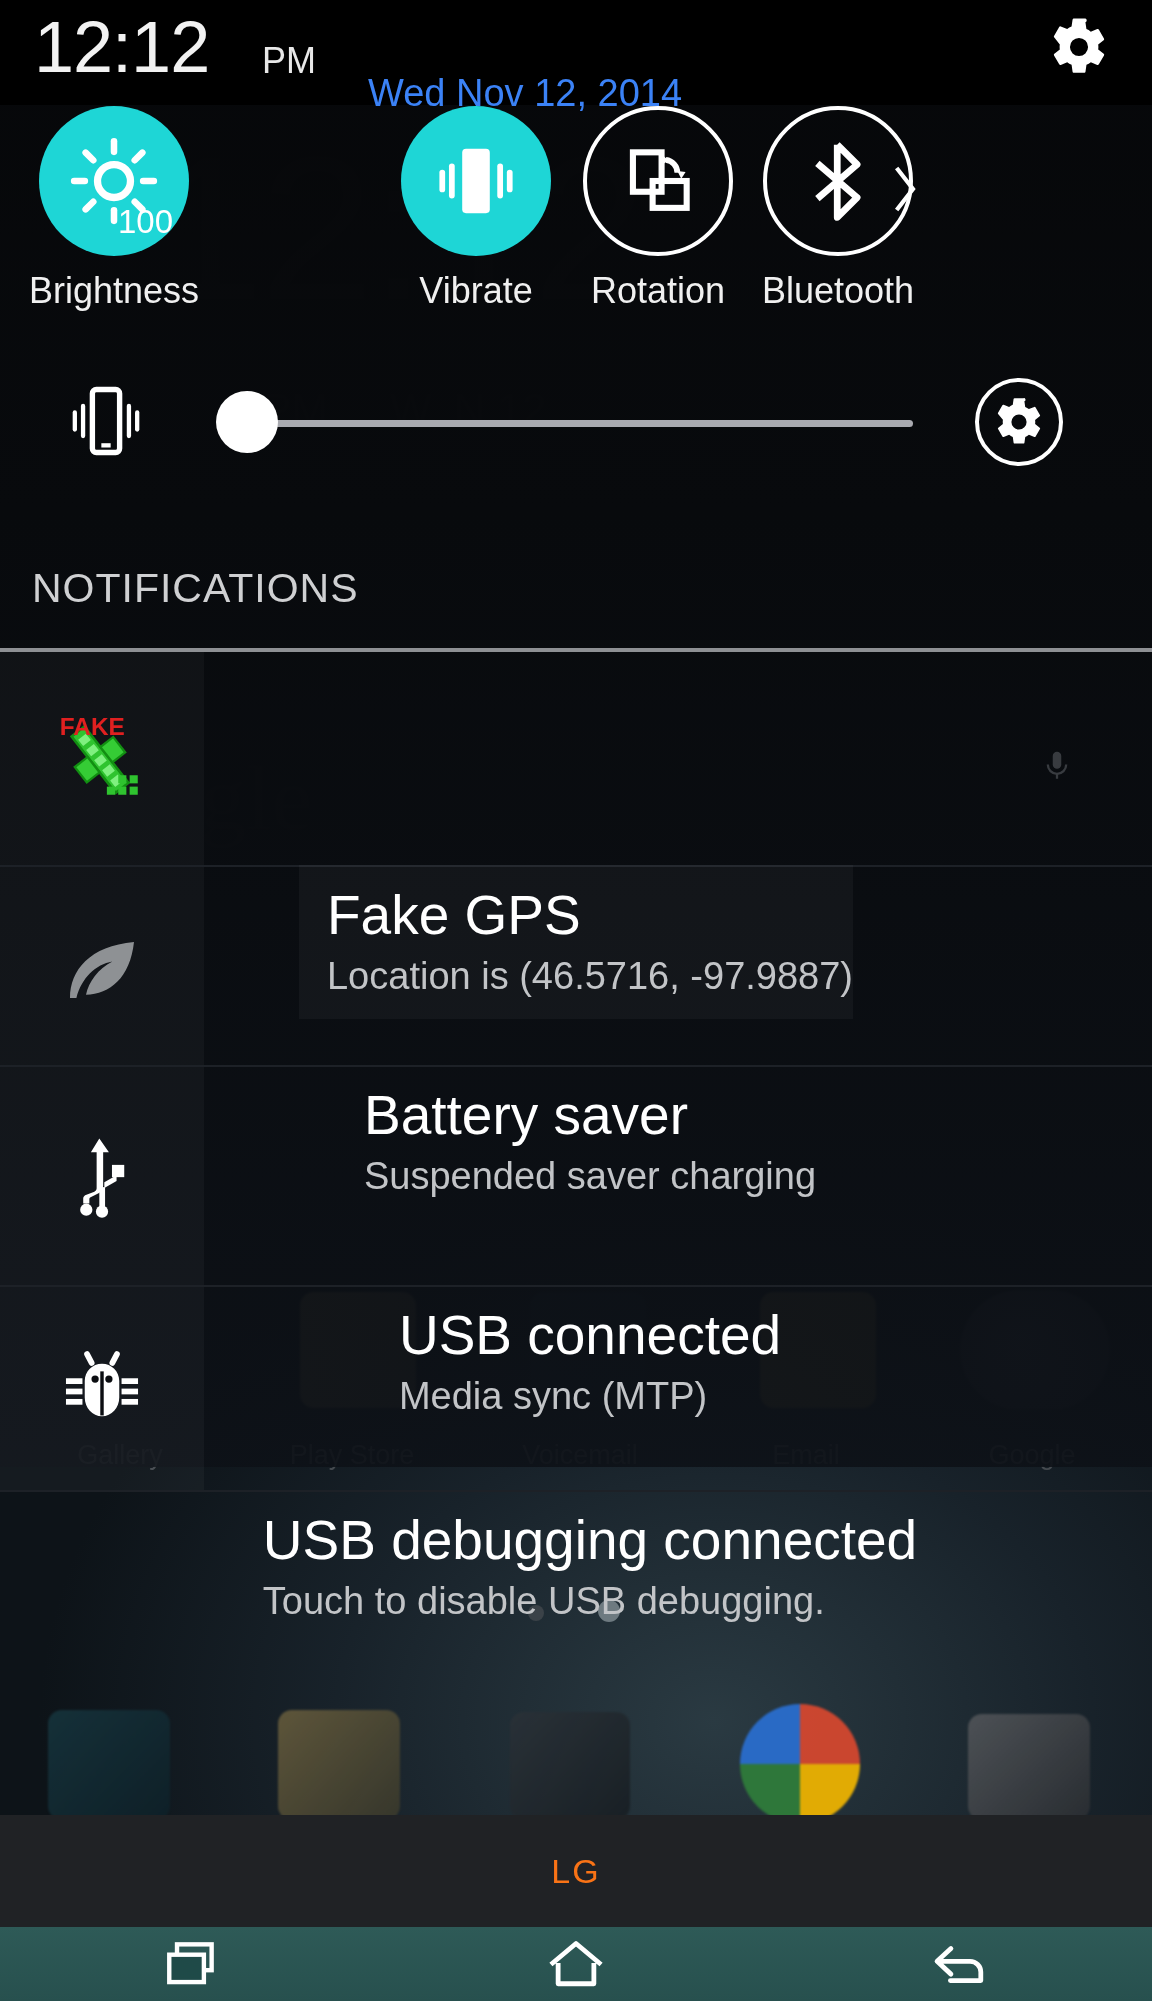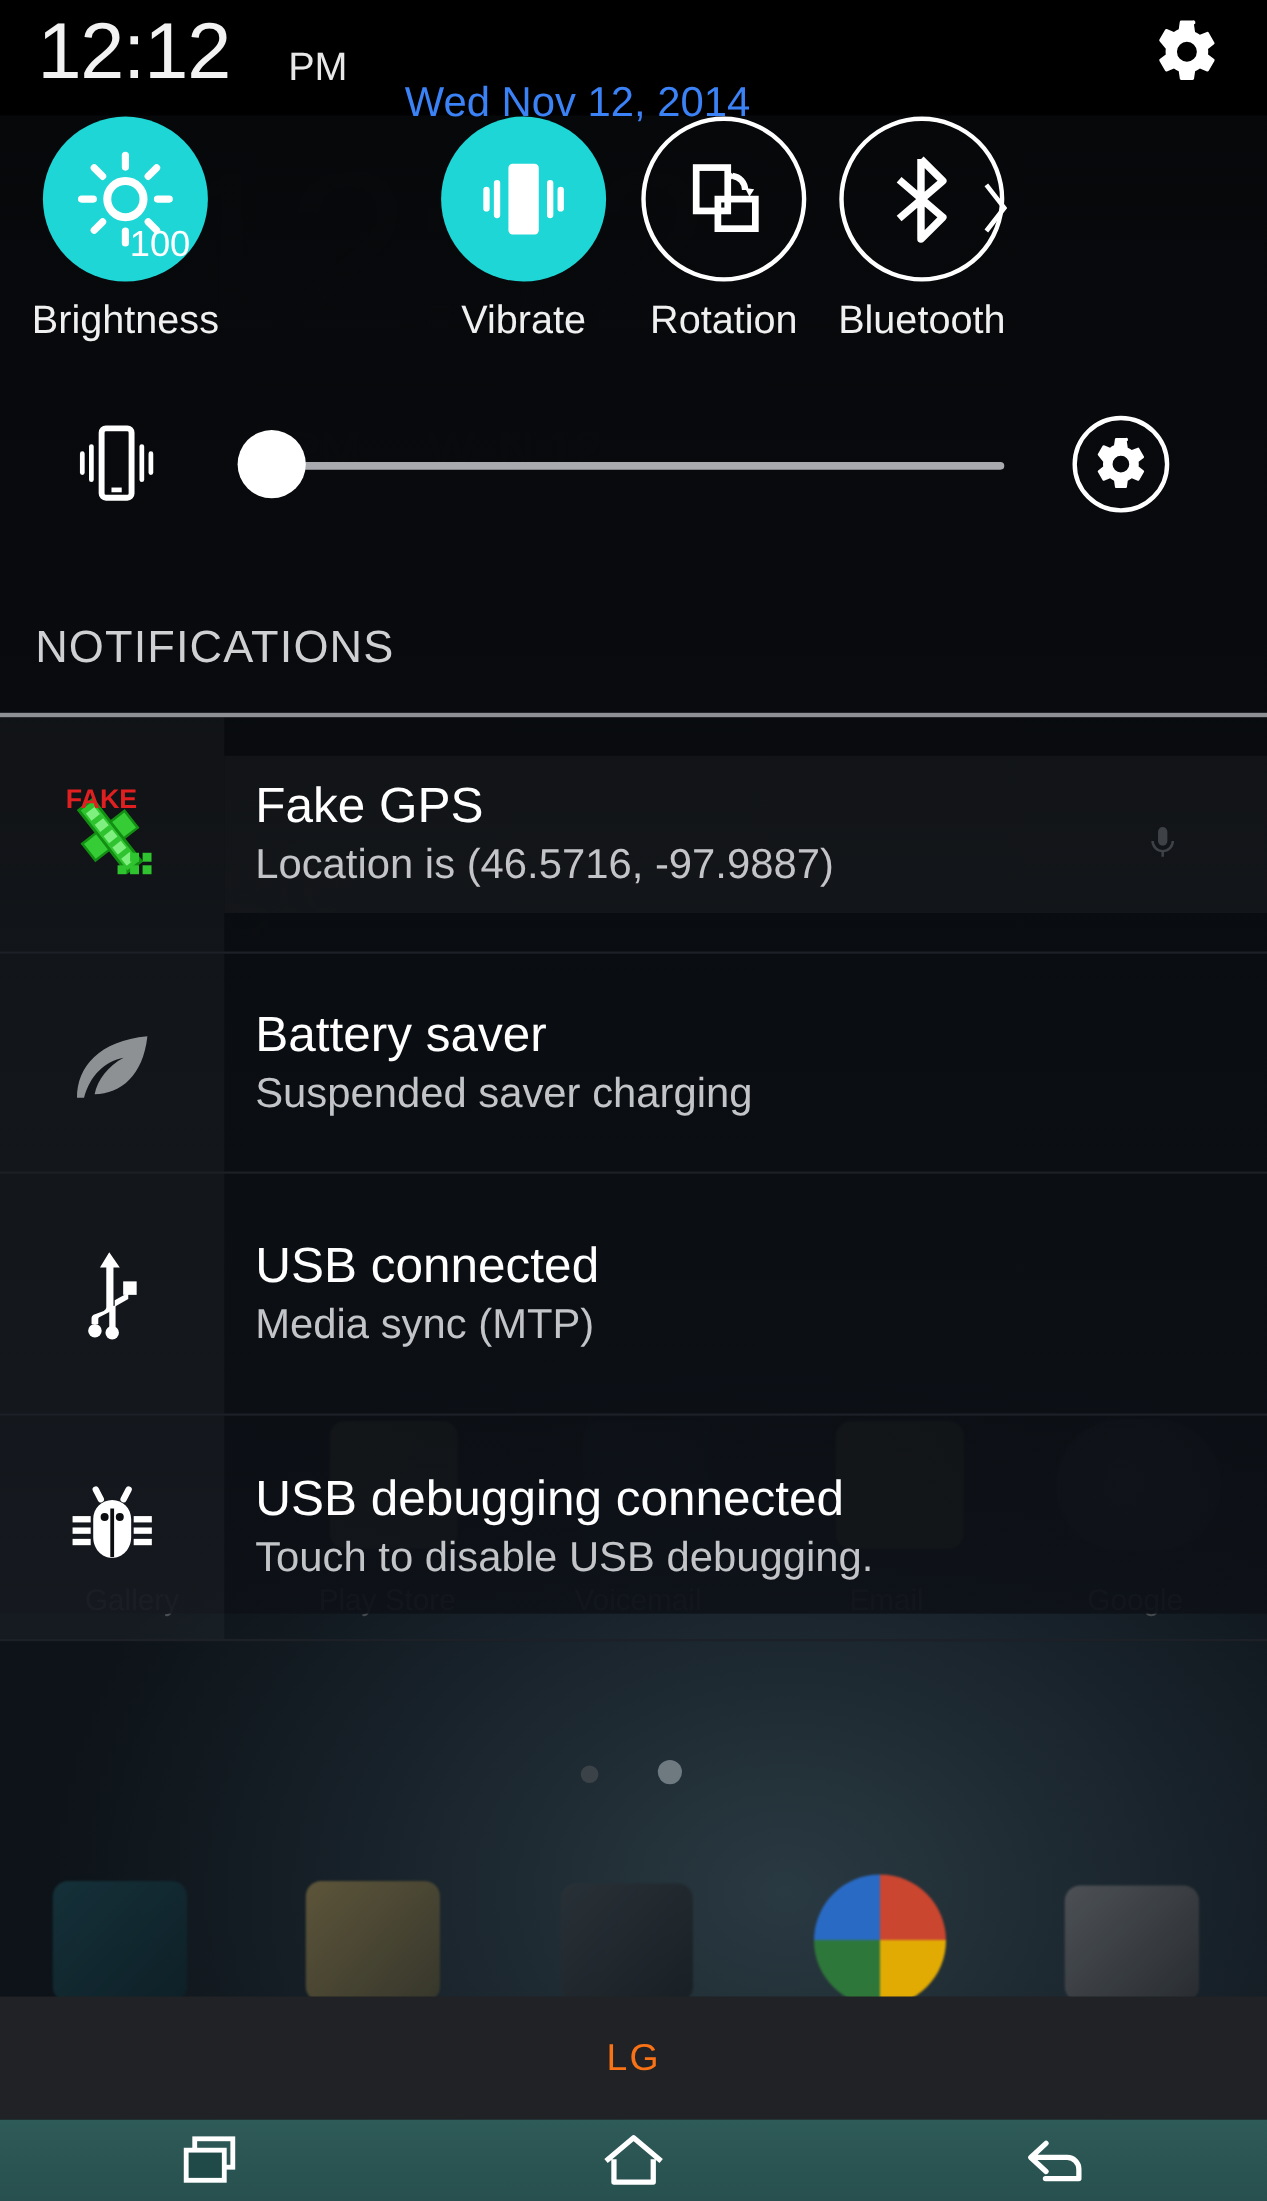--- a/index.html
+++ b/index.html
@@ -144,31 +144,31 @@
     background: #8e9094;
   }
 
   
   #notif-list {
     position: absolute; left: 0; top: 652px; width: 1152px;
   }
   .notif-row {
     position: relative; width: 1152px;
     border-bottom: 2px solid #1d2127;
-    display: flex; align-items: center;
+    display: flex; align-items: center; flex-direction: column;
   }
   .notif-icon-cell {
     width: 204px; min-height: 100%;
     display: flex; align-items: center; justify-content: center;
     align-self: stretch;
     background: rgba(255,255,255,.035);
   }
   .notif-text-cell { flex: 1; padding: 18px 0 20px 28px; }
   .notif-title {
-    font-size: 45px; color: #ffffff; font-weight: 400; line-height: 1.18;
+    font-size: 55px; color: #ffffff; font-weight: 400; line-height: 1.18;
   }
   .notif-sub {
     font-size: 38px; color: #c2c4c7; font-weight: 300;
     line-height: 1.2; margin-top: 6px;
   }
   #row-fakegps .notif-text-cell { background: rgba(255,255,255,.04); }
   #row-fakegps { height: 215px; }
   #row-battery { height: 200px; }
   #row-usb     { height: 220px; }
   #row-debug   { height: 205px; }

